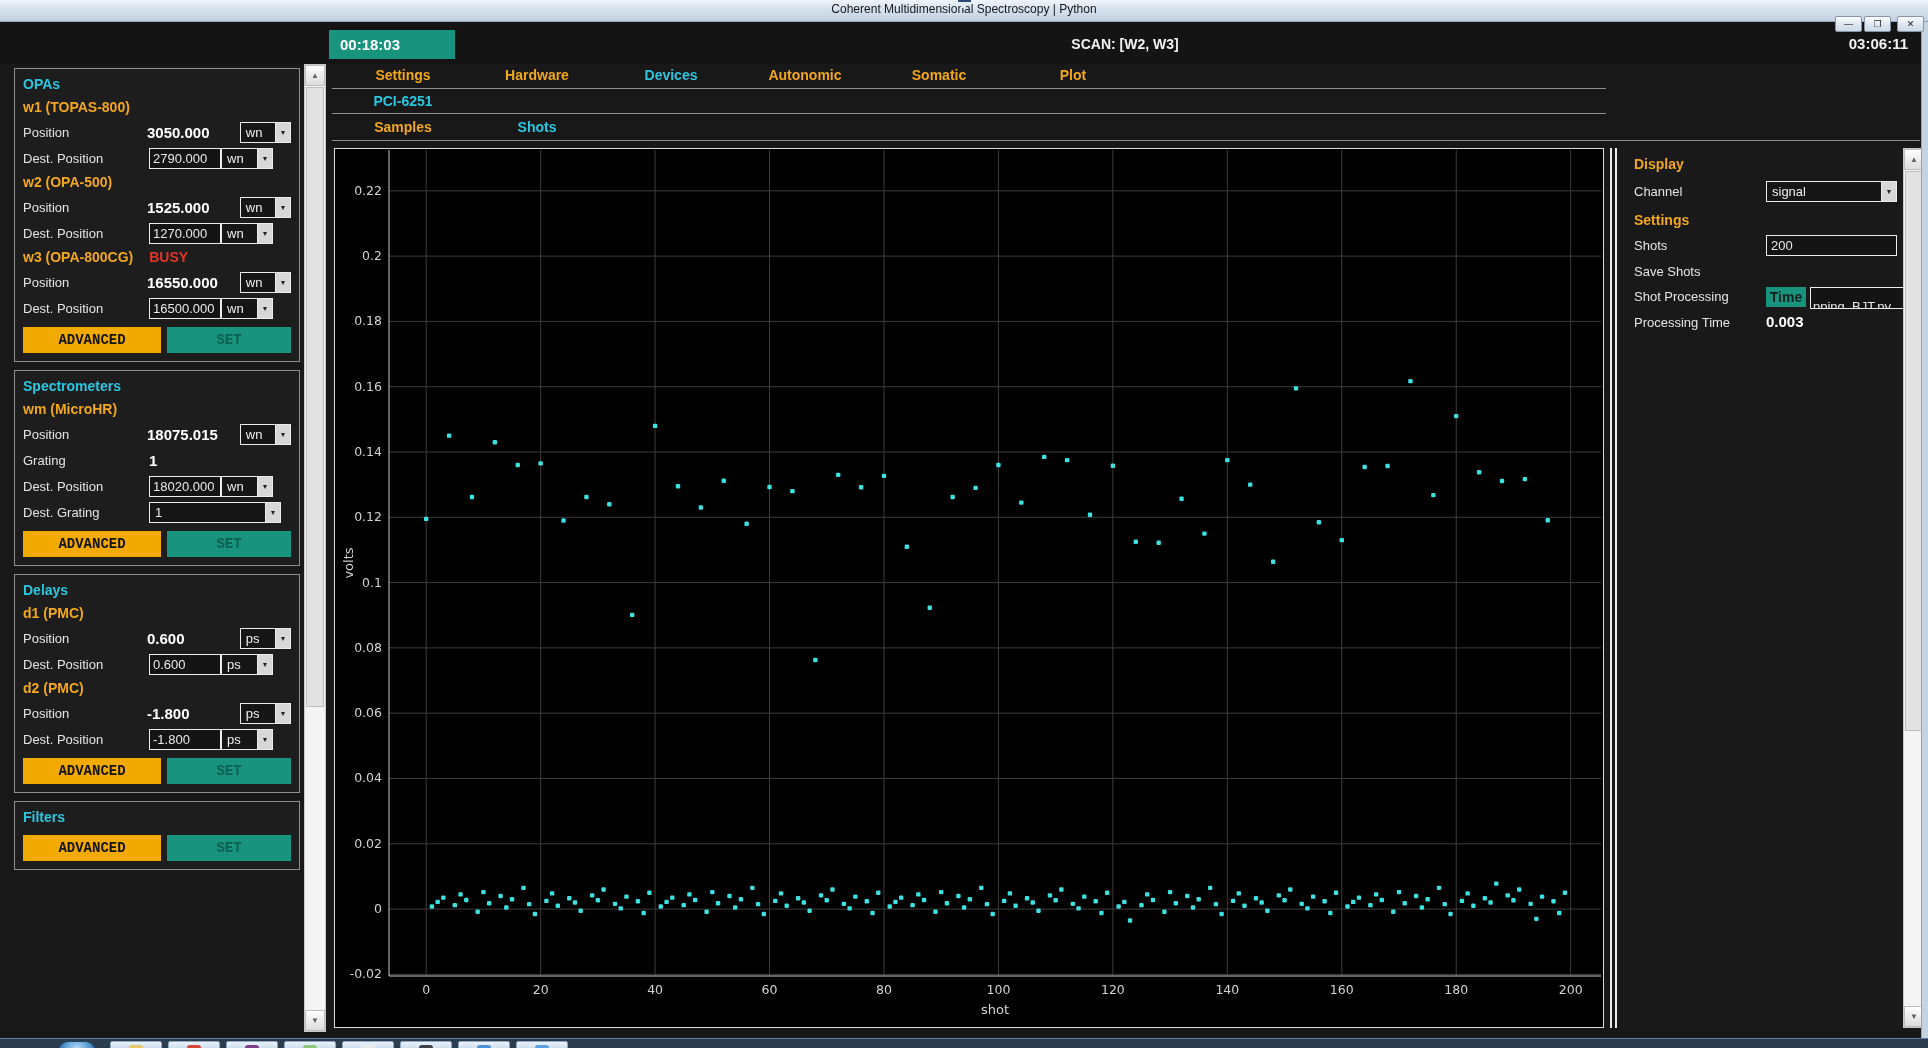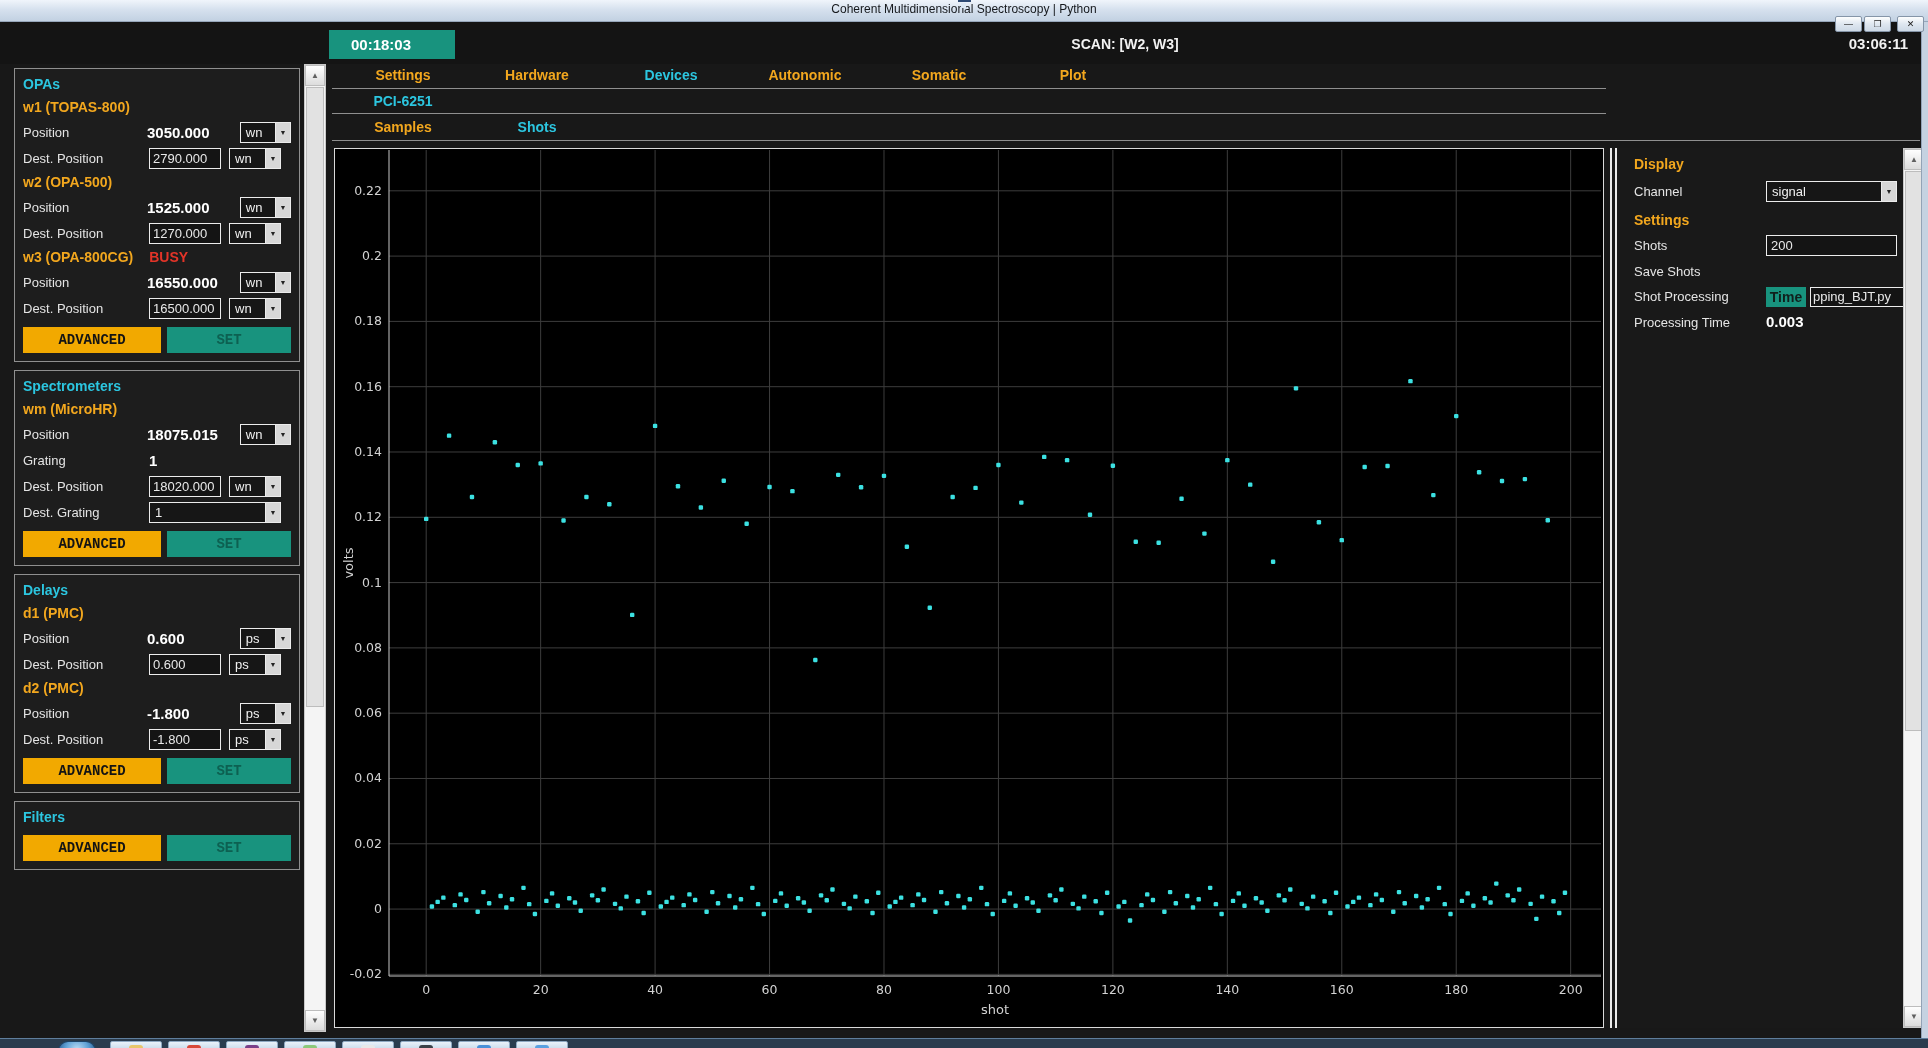--- a/index.html
+++ b/index.html
@@ -19,35 +19,35 @@
     border:1px solid #8595a8; border-radius:2px; font-size:9px; color:#222;
     display:flex; align-items:center; justify-content:center; }
   .right-edge { position:absolute; right:0; top:22px; width:7px; height:1016px; background:#c5d2e1;
     border-left:1px solid #93a3b6; z-index:40; }
 
   
   .topbar { position:absolute; left:0; top:22px; width:1928px; height:42px; background:#141414; }
   .shutdown-btn { position:absolute; left:13px; top:8px; width:312px; height:29px; background:#e9473e;
     color:#8d4a42; font-weight:bold; font-size:15px; text-align:center; line-height:29px; letter-spacing:.5px; }
   .timer-box { position:absolute; left:329px; top:8px; width:126px; height:29px; background:#18937e;
-    color:#ffffff; font-weight:bold; font-size:15px; line-height:29px; padding-left:22px; }
+    color:#ffffff; font-weight:bold; font-size:15px; line-height:29px; padding-left:11px; }
   .scan-label { position:absolute; left:1010px; top:14px; width:230px; text-align:center;
     color:#f2f2f2; font-weight:bold; font-size:14px; }
   .clock-label { position:absolute; right:20px; top:13px; color:#f2f2f2; font-weight:bold; font-size:15px; }
 
   
   .sidebar { position:absolute; left:14px; top:68px; width:286px; display:flex; flex-direction:column; gap:8px; }
   .group { border:1px solid #8f8f8f; background:#1d1d1d; padding:4px 8px 8px 8px; }
   .g-title { color:#2cc6e0; font-weight:bold; font-size:14px; line-height:23px; }
   .g-head { color:#f2a71e; font-weight:bold; font-size:14px; line-height:23px; display:flex; gap:16px; }
   .busy-badge { color:#e33428; font-weight:bold; font-size:14px; }
   .s-row { display:flex; align-items:center; height:26px; }
   .s-label { width:126px; font-size:13px; color:#e4e4e4; }
   .s-value { width:72px; margin-right:22px; font-weight:bold; font-size:15px; color:#ffffff; white-space:nowrap; overflow:hidden; }
-  .s-input { width:72px; margin-right:8px; height:21px; background:#141414; border:1px solid #ececec;
+  .s-input { width:72px; height:21px; background:#141414; border:1px solid #ececec;
     color:#e8e8e8; font-size:13px; font-family:"Liberation Sans",sans-serif; padding:0 3px; }
   .combo { height:21px; background:#161616; border:1px solid #ececec; display:flex; align-items:center; }
   .combo .c-text { flex:1; color:#f0f0f0; font-size:13px; padding-left:5px; }
   .combo .c-arrow { width:15px; height:100%; background:#d7d7d7; border-left:1px solid #ececec;
     color:#222; font-size:7px; display:flex; align-items:center; justify-content:center; }
   .unit-combo { width:52px; }
   .wide-combo { width:132px; }
   .btn-row { display:flex; gap:6px; margin-top:6px; }
   .app-btn { height:26px; font-weight:bold; font-size:14px; display:flex; align-items:center; justify-content:center;font-family:Liberation Mono, monospace; }
   .btn-advanced { width:138px; background:#f2a900; color:#141414; }
@@ -78,21 +78,21 @@
   .right-panel { position:absolute; left:1620px; top:148px; width:282px; height:880px; background:#191919; }
   .rp-header { position:absolute; left:14px; color:#f2a71e; font-weight:bold; font-size:14px; }
   .rp-label { position:absolute; left:14px; color:#e4e4e4; font-size:13px; }
   .rp-ctl { position:absolute; left:146px; width:131px; }
   .rp-input { height:21px; width:131px; background:#141414; border:1px solid #ececec; color:#e8e8e8;
     font-size:13px; font-family:"Liberation Sans",sans-serif; padding:0 4px; }
   .rp-value { position:absolute; left:146px; color:#ffffff; font-weight:bold; font-size:15px; }
   .load-btn { position:absolute; left:146px; width:40px; height:20px; background:#18937e; color:#10211d;
     font-weight:bold; font-size:14px; text-align:center; line-height:20px; }
   .file-box { position:absolute; left:190px; width:94px; height:20px; background:#141414;
-    border:1px solid #ececec; color:#e8e8e8; font-size:13px; line-height:18px; padding:0 2px;
+    border:1px solid #ececec; color:#e8e8e8; font-size:13px; line-height:18px; padding:10px 2px;
     white-space:nowrap; overflow:hidden; }
 
   
   .taskbar { position:absolute; left:0; top:1038px; width:1928px; height:10px; background:#2a3c4e;
     border-top:1px solid #5f7e9c; overflow:hidden; }
   .tb-item { position:absolute; top:2px; height:10px; background:linear-gradient(#eaf2fa,#c6d9ea);
     border:1px solid #8fa9c2; border-radius:2px 2px 0 0; }
   .tb-blob { position:absolute; left:50%; top:3px; width:14px; height:6px; margin-left:-7px; border-radius:3px; }
   .tb-orb { position:absolute; top:2px; width:38px; height:10px; border-radius:19px 19px 0 0;
     background:radial-gradient(circle at 50% 100%, #bfe0f8 0%, #5c9fd4 60%, #2d5f92 100%); border:1px solid #1d4468; }

